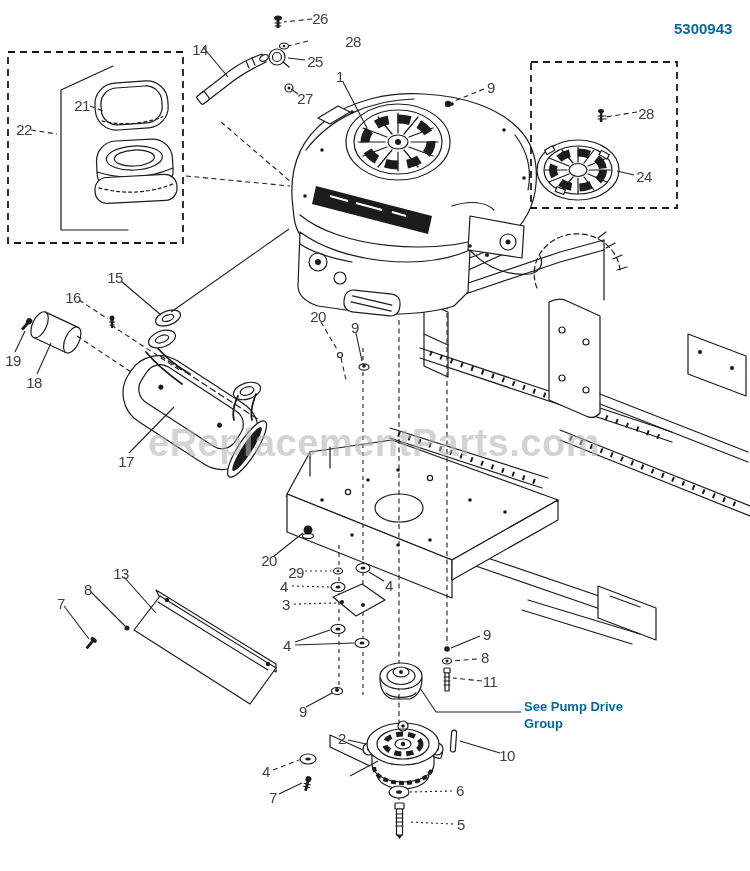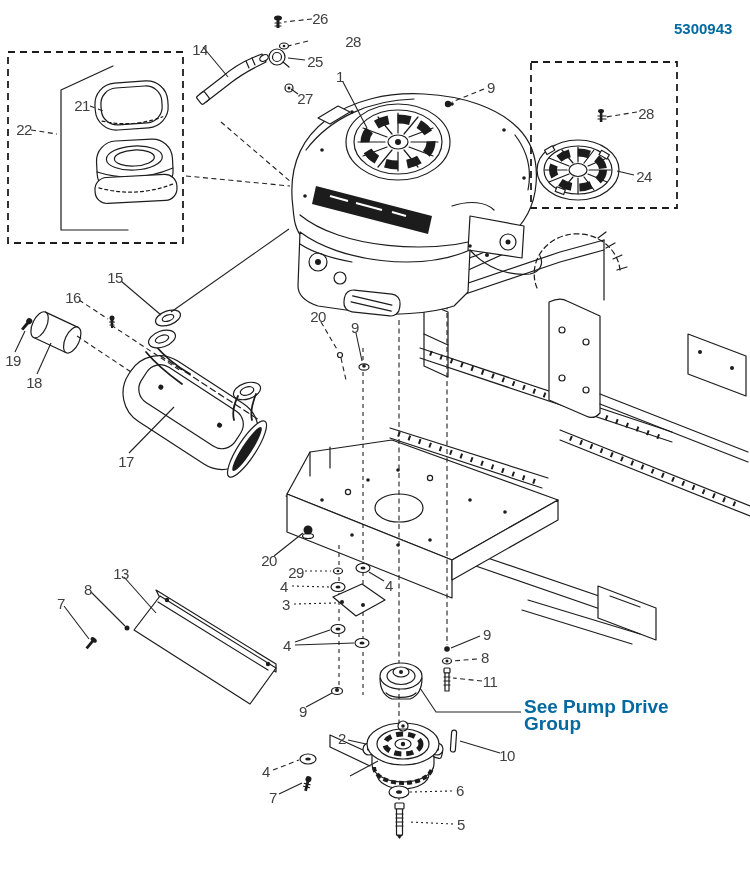--- a/index.html
+++ b/index.html
@@ -13,21 +13,21 @@
   .cl{fill:none;stroke:#222;stroke-width:1.1;}
   .dsh{stroke-dasharray:5 3.5;}
   .dtt{stroke-dasharray:2 3;}
   .dashbox{fill:none;stroke:#1c1c1c;stroke-width:1.8;stroke-dasharray:7 5;}
   .hatch{fill:none;stroke:#1c1c1c;stroke-width:5;stroke-dasharray:2 9;}
   .callout{position:absolute;transform:translate(-50%,-50%);font-weight:normal;font-size:15px;
            color:#404040;letter-spacing:-0.5px;white-space:nowrap;}
   .overlay-text{position:absolute;color:#0369a1;font-weight:bold;}
   #doc-number{left:674px;top:20px;font-size:15px;}
   #export-label{left:541px;top:68px;font-size:13.5px;line-height:16px;}
-  #pump-note{left:524px;top:698px;font-size:19px;line-height:17px;}
+  #pump-note{left:524px;top:698px;font-size:13px;line-height:17px;}
   #watermark{left:148px;top:422px;width:420px;text-align:center;font-size:38px;
              font-weight:bold;color:#b5b5b5;opacity:0.58;letter-spacing:0.5px;pointer-events:none;}
 </style>
 </head>
 <body>
 
 <div id="stage">
 
 <svg id="art" width="750" height="871" viewBox="0 0 750 871" xmlns="http://www.w3.org/2000/svg">
 
@@ -379,20 +379,21 @@
 </svg>
 
   <div class="overlay-text" id="doc-number">5300943</div>
 
 
   <div class="overlay-text" id="pump-note">
     <div>See Pump Drive</div>
     <div>Group</div>
   </div>
 
+  <div class="overlay-text" id="watermark">eReplacementParts.com</div>
 
   <div id="callouts">
       <div class="callout" style="left: 200px; top: 41px; margin-top: 8px;">14</div>
       <div class="callout" style="left: 320px; top: 18px;">26</div>
       <div class="callout" style="left: 317px; top: 41px; margin-left: 36px;">28</div>
       <div class="callout" style="left: 315px; top: 61px;">25</div>
       <div class="callout" style="left: 305px; top: 98px;">27</div>
       <div class="callout" style="left: 340px; top: 76px;">1</div>
       <div class="callout" style="left: 491px; top: 87px;">9</div>
       <div class="callout" style="left: 646px; top: 113px;">28</div>

